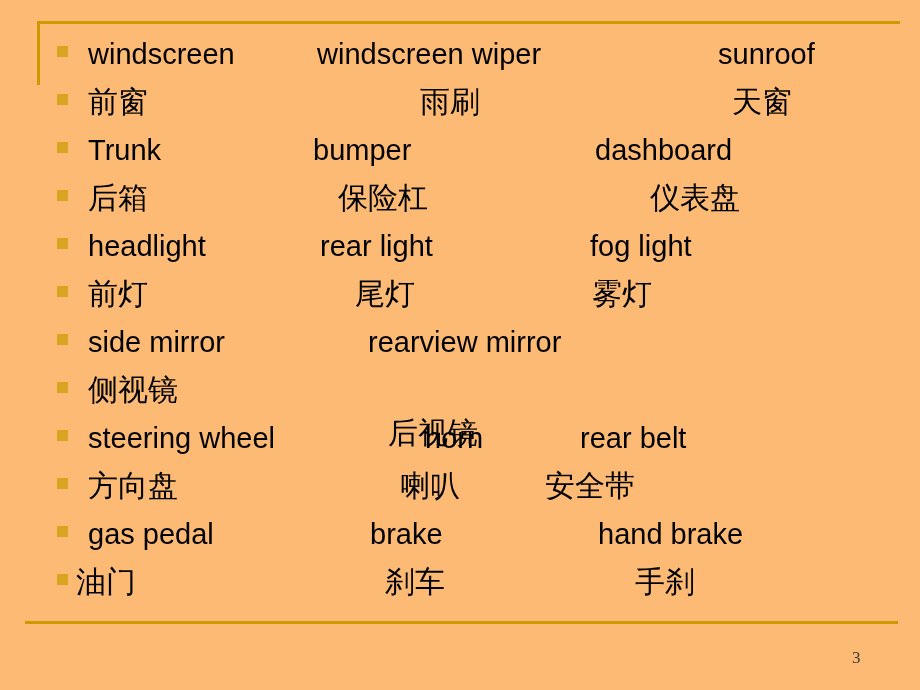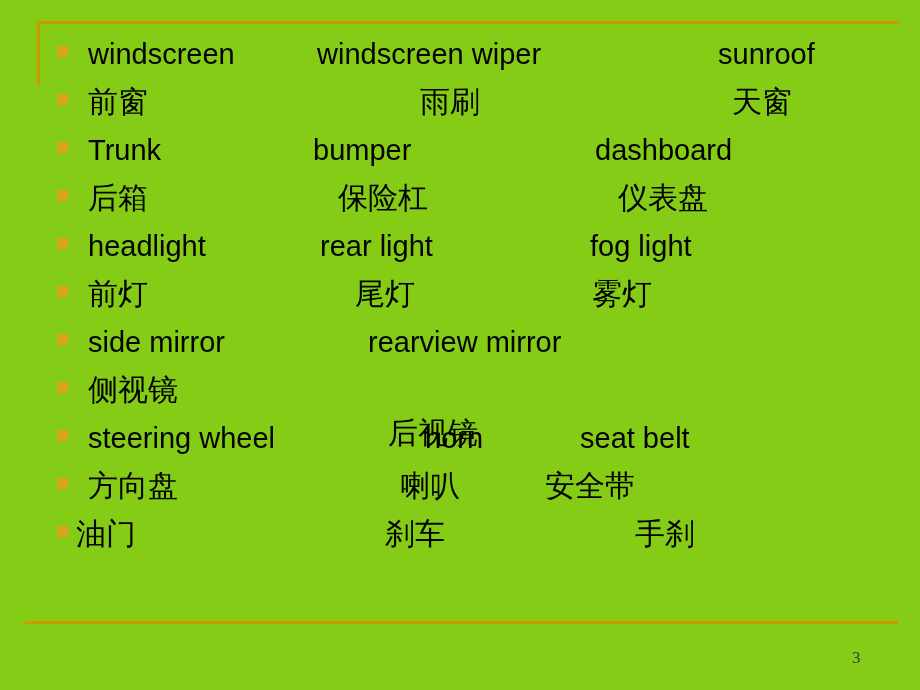--- a/index.html
+++ b/index.html
@@ -14,21 +14,21 @@
     overflow: hidden;
     position: relative;
   }
 
   #slide {
     position: absolute;
     left: 0;
     top: 0;
     width: 920px;
     height: 690px;
-    background: #84cc16;
+    background: #fdba74;
   }
 
   
   .rule-top {
     position: absolute;
     left: 37px;
     top: 21px;
     width: 863px;
     height: 3px;
     background: #cc9900;
@@ -124,21 +124,21 @@
       <div class="bullet-row row-en">
         <span class="bullet-marker"></span>
         <span class="cell" style="left: 88px;">Trunk</span>
         <span class="cell" style="left: 313px;">bumper</span>
         <span class="cell" style="left: 595px;">dashboard</span>
       </div>
       <div class="bullet-row row-zh">
         <span class="bullet-marker"></span>
         <span class="cell" style="left: 88px;">后箱</span>
         <span class="cell" style="left: 338px;">保险杠</span>
-        <span class="cell" style="left: 618px;">仪表盘</span>
+        <span class="cell" style="left: 650px;">仪表盘</span>
       </div>
       <div class="bullet-row row-en">
         <span class="bullet-marker"></span>
         <span class="cell" style="left: 88px;">headlight</span>
         <span class="cell" style="left: 320px;">rear light</span>
         <span class="cell" style="left: 570px; margin-left: 20px;">fog light</span>
       </div>
       <div class="bullet-row row-zh">
         <span class="bullet-marker"></span>
         <span class="cell" style="left: 88px;">前灯</span>
@@ -152,27 +152,33 @@
       </div>
       <div class="bullet-row row-zh">
         <span class="bullet-marker"></span>
         <span class="cell" style="left: 88px;">侧视镜</span>
         <span class="cell" style="left: 388px; margin-top: 43px;">后视镜</span>
       </div>
       <div class="bullet-row row-en">
         <span class="bullet-marker"></span>
         <span class="cell" style="left: 88px;">steering wheel</span>
         <span class="cell" style="left: 425px;">horn</span>
-        <span class="cell" style="left: 580px;">seat belt</span>
+        <span class="cell" style="left: 580px;">rear belt</span>
       </div>
       <div class="bullet-row row-zh">
         <span class="bullet-marker"></span>
         <span class="cell" style="left: 88px;">方向盘</span>
         <span class="cell" style="left: 545px;">安全带</span>
         <span class="cell" style="left: 400px;">喇叭</span>
+      </div>
+      <div class="bullet-row row-en">
+        <span class="bullet-marker"></span>
+        <span class="cell" style="left: 88px;">gas pedal</span>
+        <span class="cell" style="left: 370px;">brake</span>
+        <span class="cell" style="left: 598px;">hand brake</span>
       </div>
       <div class="bullet-row row-zh">
         <span class="bullet-marker"></span>
         <span class="cell" style="left: 76px;">油门</span>
         <span class="cell" style="left: 385px;">刹车</span>
         <span class="cell" style="left: 635px;">手刹</span>
       </div>
     </div>
 
   <div id="page-number">3</div>

